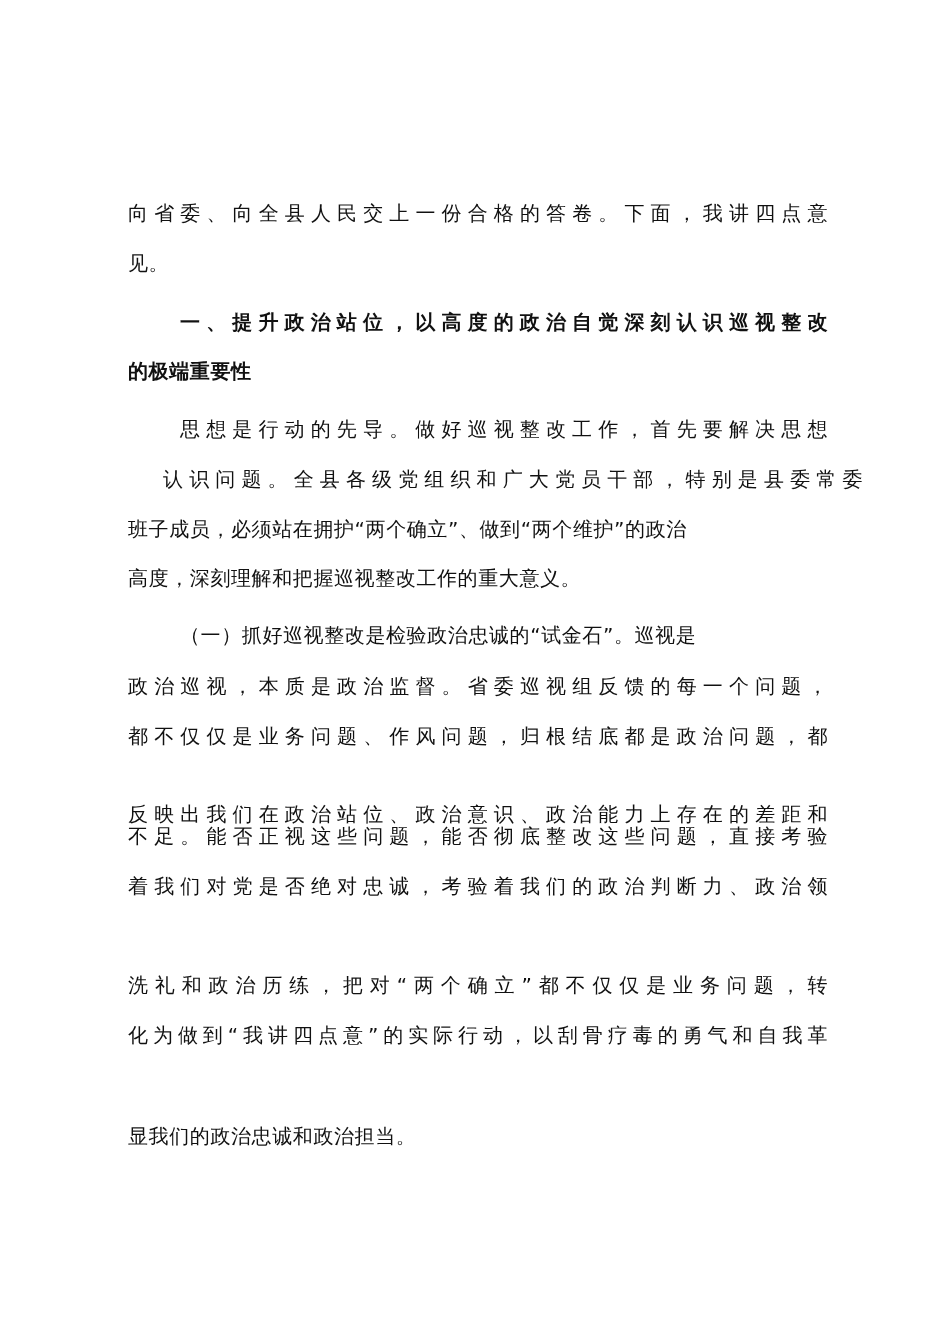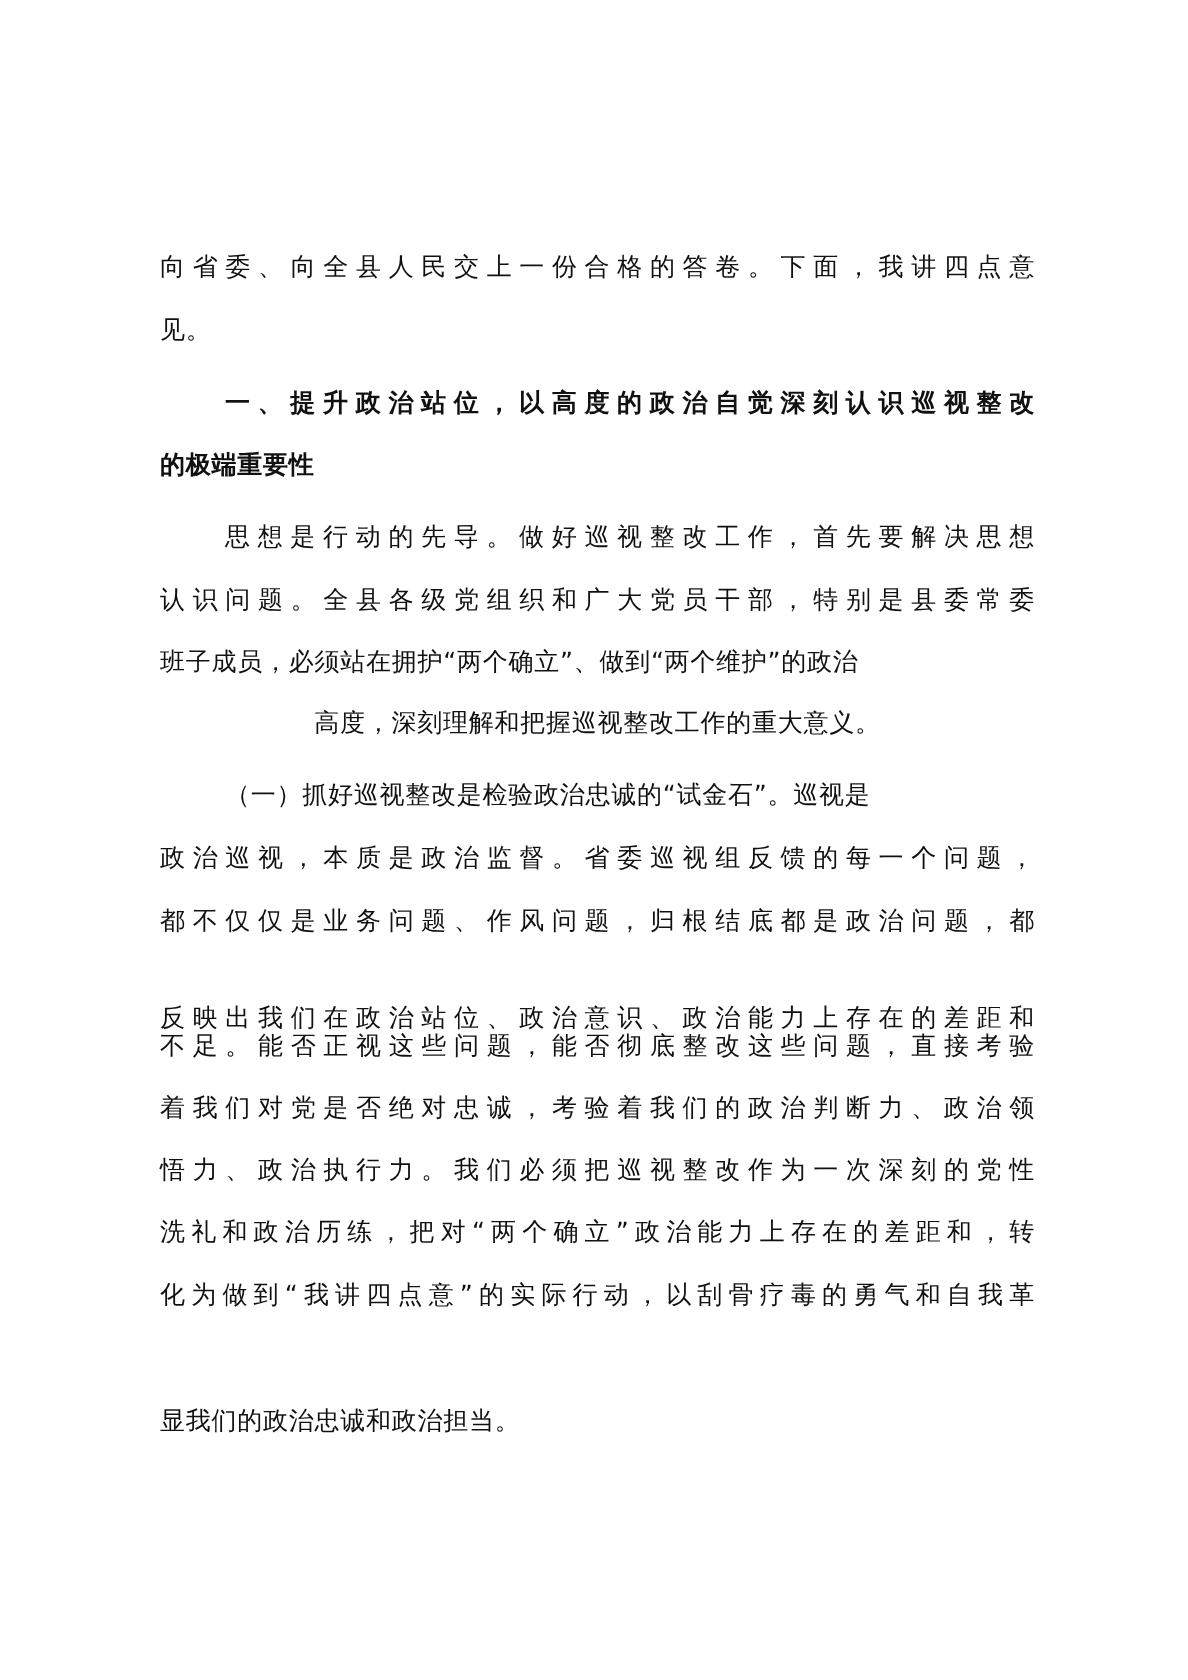--- a/index.html
+++ b/index.html
@@ -28,28 +28,27 @@
 
 <div class="page">
 
   <div class="line justify" style="top:193px;">向省委、向全县人民交上一份合格的答卷。下面，我讲四点意</div>
   <div class="line" style="top:243px;">见。</div>
 
   <div class="line indent justify bold" style="top:302px;">一、提升政治站位，以高度的政治自觉深刻认识巡视整改</div>
   <div class="line bold" style="top:351px;">的极端重要性</div>
 
   <div class="line indent justify" style="top:409px;">思想是行动的先导。做好巡视整改工作，首先要解决思想</div>
-  <div class="line justify" style="top:459px;">认识问题。全县各级党组织和广大党员干部，特别是县委常委</div>
+  <div class="line justify" style="top:459px;margin-left:35px;">认识问题。全县各级党组织和广大党员干部，特别是县委常委</div>
   <div class="line" style="top:509px;">班子成员，必须站在拥护“两个确立”、做到“两个维护”的政治</div>
-  <div class="line" style="top:558px;text-align:center;">高度，深刻理解和把握巡视整改工作的重大意义。</div>
+  <div class="line" style="top:558px;">高度，深刻理解和把握巡视整改工作的重大意义。</div>
 
   <div class="line indent" style="top:615px;">（一）抓好巡视整改是检验政治忠诚的“试金石”。巡视是</div>
   <div class="line justify" style="top:666px;">政治巡视，本质是政治监督。省委巡视组反馈的每一个问题，</div>
   <div class="line justify" style="top:716px;">都不仅仅是业务问题、作风问题，归根结底都是政治问题，都</div>
   <div class="line justify" style="top:766px;margin-top:28px;">反映出我们在政治站位、政治意识、政治能力上存在的差距和</div>
   <div class="line justify" style="top:866px;">着我们对党是否绝对忠诚，考验着我们的政治判断力、政治领</div>
   <div class="line justify" style="top:816px;">不足。能否正视这些问题，能否彻底整改这些问题，直接考验</div>
-  <div class="line justify" style="top:915px;">悟力、政治执行力。我们必须把巡视整改作为一次深刻的党性</div>
-  <div class="line justify" style="top:965px;">洗礼和政治历练，把对“两个确立”政治能力上存在的差距和，转</div>
+  <div class="line justify" style="top:965px;">洗礼和政治历练，把对“两个确立”都不仅仅是业务问题，转</div>
   <div class="line justify" style="top:1015px;">化为做到“我讲四点意”的实际行动，以刮骨疗毒的勇气和自我革</div>
   <div class="line" style="top:1116px;">显我们的政治忠诚和政治担当。</div>
 
 </div>
 
 </body></html>

